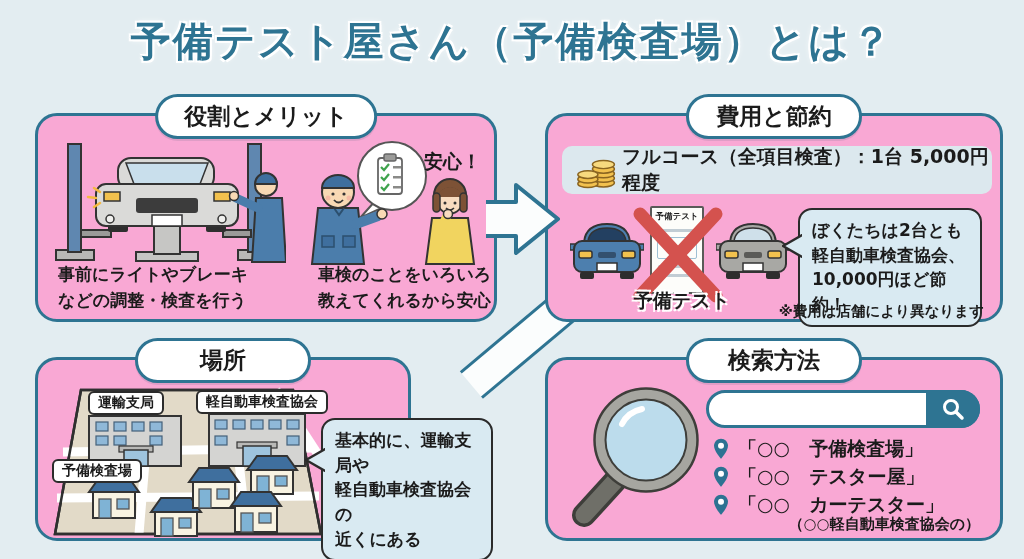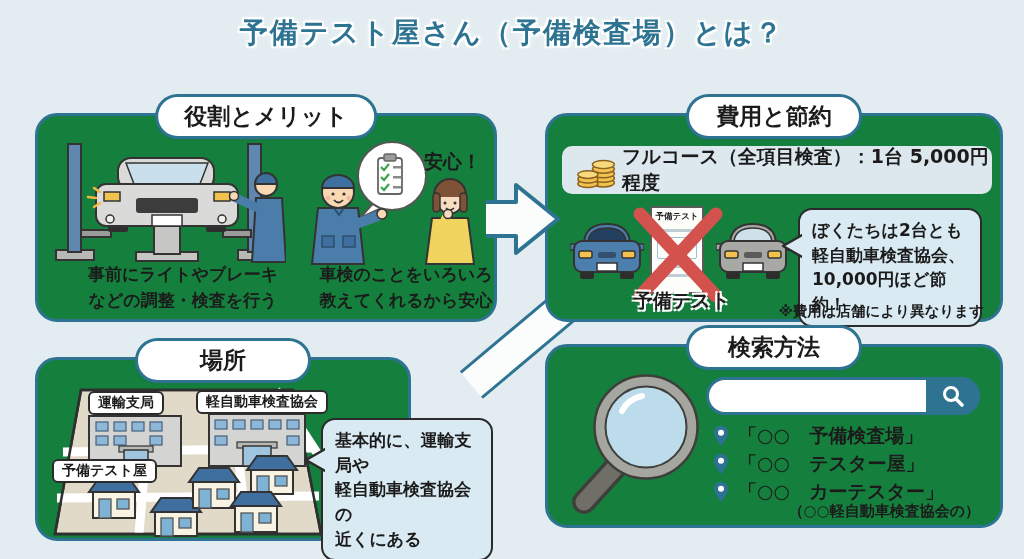--- a/index.html
+++ b/index.html
@@ -7,33 +7,33 @@
   body {
     font-family:"DejaVu Sans","Liberation Sans",sans-serif;
     background:#e3edf1;
     position:relative;
     color:#1b1b1b;
   }
   .stage { position:absolute; inset:0; }
 
   .main-title{
     position:absolute; top:14px; left:0; width:100%;
-    text-align:center; font-size:28px; font-weight:800;
+    text-align:center; font-size:40px; font-weight:800;
     color:#2e7492; letter-spacing:2px;
     text-shadow:-2px -2px 0 #fff,2px -2px 0 #fff,-2px 2px 0 #fff,2px 2px 0 #fff,0 0 7px #fff;
   }
 
   .panel{
-    position:absolute; background:#15803d;
+    position:absolute; background:#f9a8d4;
     border:3px solid #2e7492; border-radius:22px; z-index:2;
   }
   .panel1{ left:35px;  top:113px; width:462px; height:209px; }
   .panel2{ left:545px; top:113px; width:458px; height:209px; }
   .panel3{ left:35px;  top:357px; width:376px; height:184px; }
-  .panel4{ left:545px; top:344px; width:458px; height:184px; }
+  .panel4{ left:545px; top:357px; width:458px; height:184px; }
 
   .pill{
     position:absolute; top:-22px; left:50%; transform:translateX(-50%);
     background:#fff; border:3px solid #2e7492; border-radius:999px;
     min-width:176px; text-align:center; padding:4px 26px;
     font-size:23px; font-weight:bold; white-space:nowrap; z-index:6;
     box-shadow:0 2px 0 rgba(40,80,100,.12);
   }
 
   
@@ -41,21 +41,21 @@
   .bridge{
     position:absolute; left:455px; top:322px; width:140px; height:36px;
     background:#fbfdfd; border-top:3.5px solid #2e7492; border-bottom:3.5px solid #2e7492;
     transform:rotate(-40deg); z-index:1;
   }
 
   .abs{ position:absolute; }
   .ml{ white-space:pre-line; }
 
   
-  .caption{ font-size:17px; font-weight:bold; text-align:center; line-height:1.5; }
+  .caption{ font-size:17px; font-weight:bold; line-height:1.5; }
   .relief{ position:absolute; left:386px; top:33px; font-size:19px; font-weight:bold; }
 
   
   .cost-row{
     position:absolute; left:14px; top:30px; width:430px; height:48px;
     background:#dce8ee; border-radius:10px;
     display:flex; align-items:center; gap:4px; padding-left:14px;
   }
   .cost-text{ font-size:19px; font-weight:bold; }
   .sign-paper{
@@ -346,21 +346,21 @@
           <path d="M0,14 L10,0 L40,0 L50,14 Z" fill="#3f6f9e" stroke="#333" stroke-width="2"></path>
           <rect x="4" y="14" width="42" height="26" fill="#f8f3e2" stroke="#333" stroke-width="2"></rect>
           <rect x="10" y="21" width="12" height="19" fill="#7fb3d5" stroke="#555" stroke-width="1.3"></rect>
           <rect x="28" y="21" width="12" height="10" fill="#7fb3d5" stroke="#555" stroke-width="1.3"></rect>
         </g>
       </g>
     </svg>
 
     <div class="map-label" style="left:50px;top:31px;">運輸支局</div>
     <div class="map-label" style="left:158px;top:30px;">軽自動車検査協会</div>
-    <div class="map-label" style="left:14px;top:99px;">予備テスト屋</div>
+    <div class="map-label" style="left:14px;top:99px;">予備検査場</div>
 
     <div class="bubble speech3 ml">基本的に、運輸支局や
 軽自動車検査協会の
 近くにある</div>
     <svg class="abs" style="left:267px;top:88px;z-index:3;" width="20" height="24" viewBox="0 0 20 24">
       <polygon points="22,0 1,12 22,24" fill="#d9eaf2" stroke="#2b2b2b" stroke-width="2.5"></polygon>
     </svg>
   </div>
 
   <div class="panel panel4">

